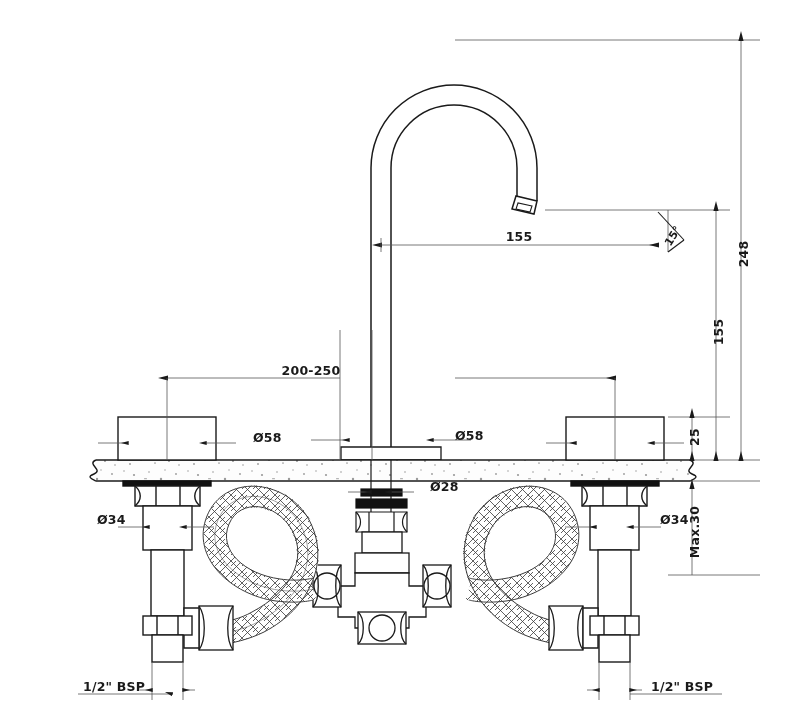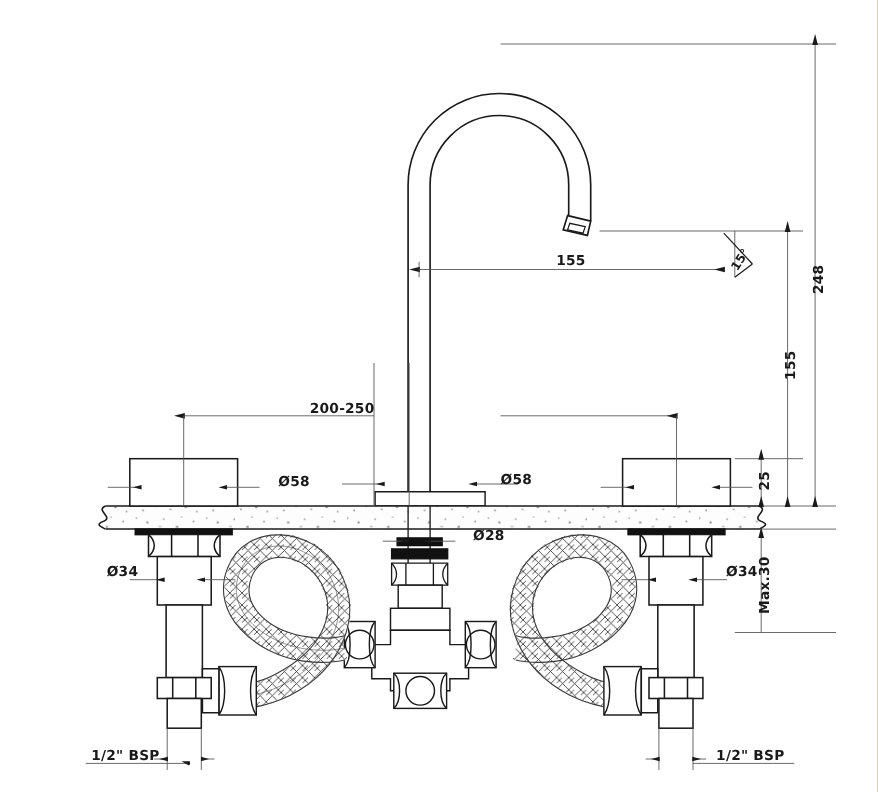--- a/index.html
+++ b/index.html
@@ -5,21 +5,21 @@
 <style>
   html,body{margin:0;padding:0;background:#ffffff;}
   body{
     font-family:"DejaVu Sans","Liberation Sans",sans-serif;
     -webkit-font-smoothing:antialiased;
   }
   #sheet{
     position:relative;
     width:798px;
     height:720px;
-    background:#a16207;
+    background:#be185d;
     overflow:hidden;
   }
   #sheet svg{display:block;}
   .dimtext{
     font-family:"DejaVu Sans","Liberation Sans",sans-serif;
     font-size:12.5px;
     font-weight:600;
     fill:#1a1a1a;
     letter-spacing:0.2px;
   }

